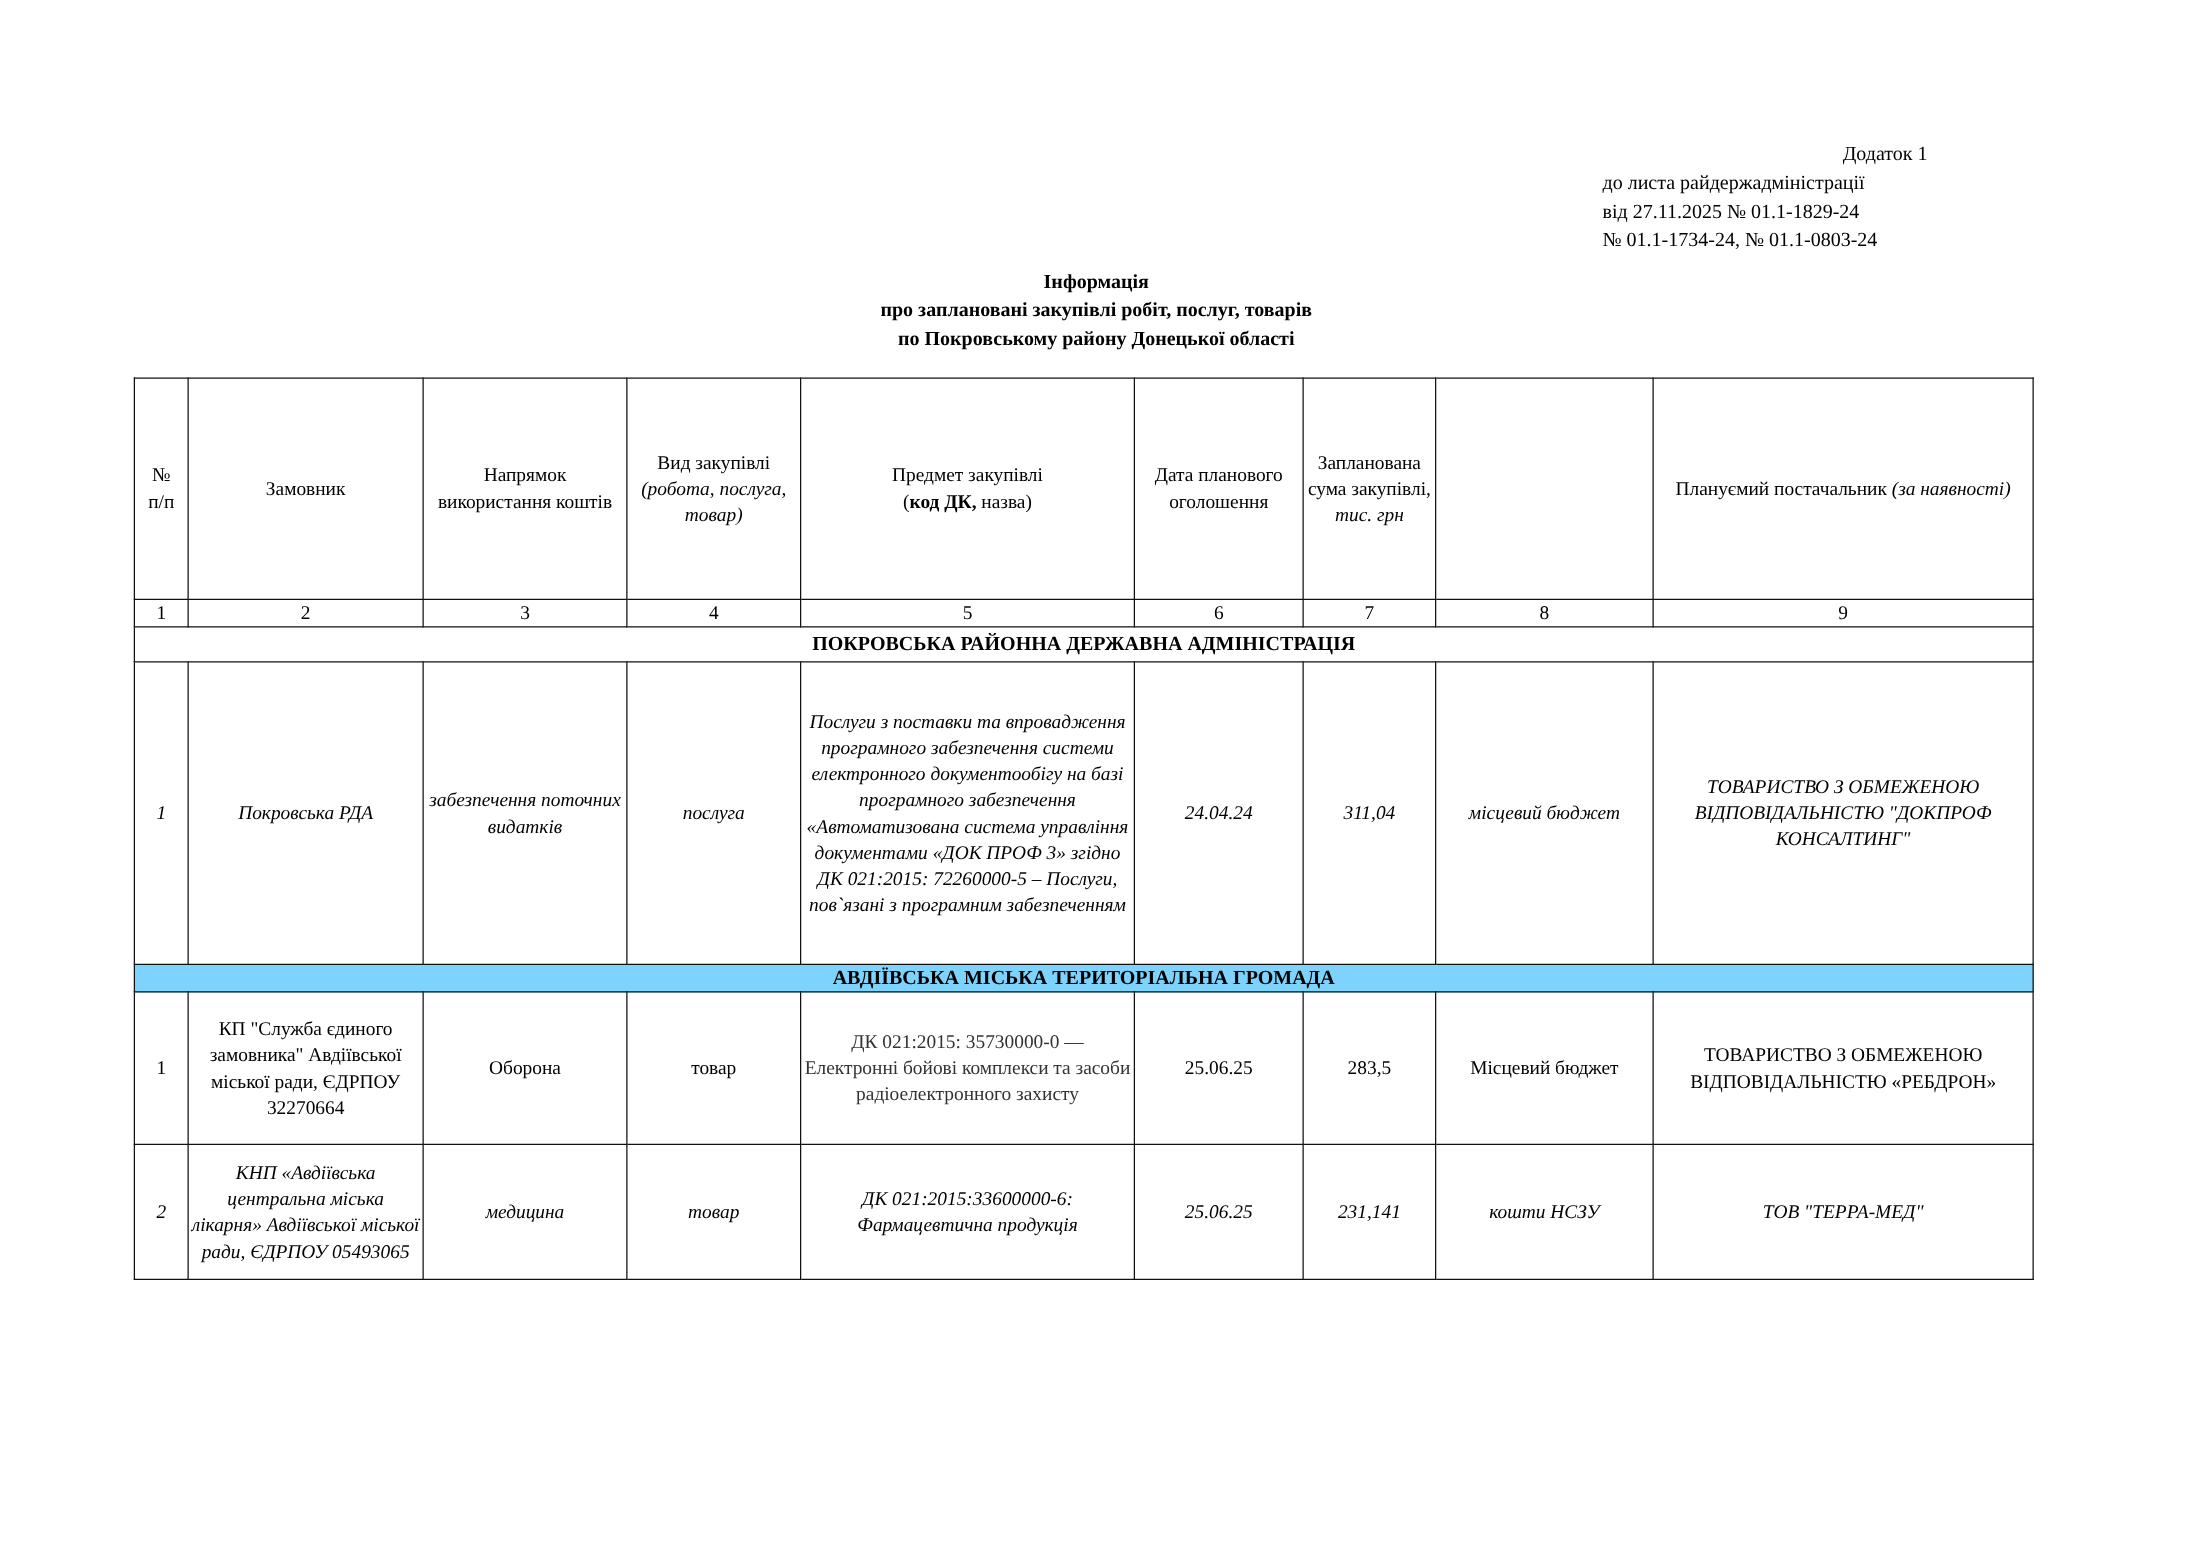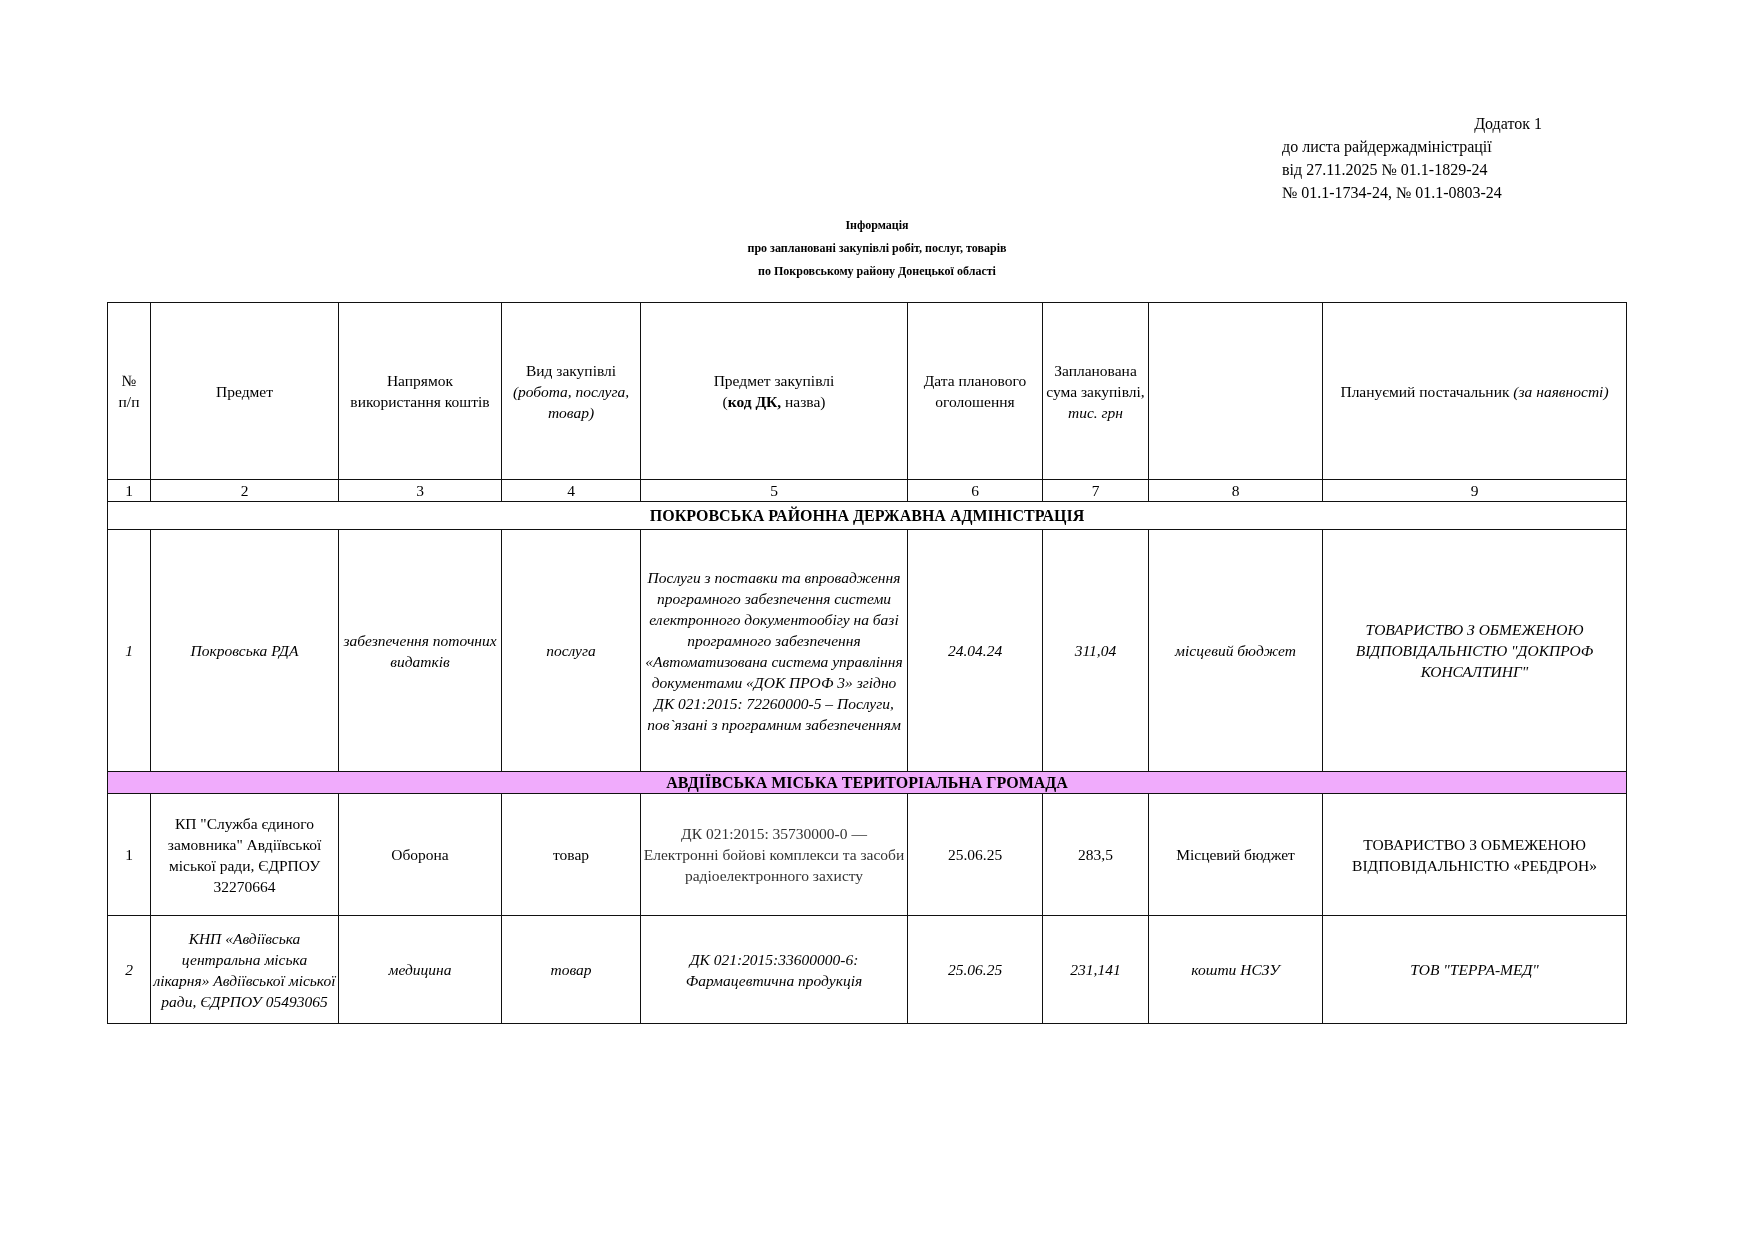--- a/index.html
+++ b/index.html
@@ -1,29 +1,29 @@
 <!DOCTYPE html>
 <html><head>
 <meta charset="utf-8">
 <style>
   html, body { margin: 0; padding: 0; background: #ffffff; }
   body { width: 1754px; height: 1240px; position: relative; overflow: hidden;
          font-family: "Liberation Serif", "DejaVu Serif", serif; color: #000; }
   .annex { position: absolute; left: 1282px; top: 112px; font-size: 16px; line-height: 23px; }
   .annex .c { text-align: right; width: 260px; }
   .title { position: absolute; left: 0; width: 1754px; top: 214px; text-align: center;
-           font-weight: bold; font-size: 12px; line-height: 23px; }
+           font-weight: bold; font-size: 16px; line-height: 23px; }
   table.main { position: absolute; left: 107px; top: 302px; border-collapse: collapse;
                table-layout: fixed; width: 1519px; font-size: 15.5px; }
   table.main td { border: 1.5px solid #111; text-align: center; vertical-align: middle;
                   padding: 0 2px; line-height: 21px; }
   tr.hdr td { height: 176px; }
   tr.nums td { height: 21px; line-height: 20px; }
   tr.sec td { height: 27px; font-weight: bold; font-size: 16px; }
-  tr.sec.gray td { background: #f0abfc; height: 21px; line-height: 20px; margin-top: 27px; }
+  tr.sec.gray td { background: #7dd3fc; height: 21px; line-height: 20px; margin-top: 27px; }
   tr.r1 td { height: 241px; font-style: italic; }
   tr.r2 td { height: 121px; }
   tr.r3 td { height: 107px; font-style: italic; }
   .it { font-style: italic; }
   .b { font-weight: bold; }
   .dim { color: #333; margin-top: 48px; }
 </style>
 </head>
 <body>
 
@@ -51,21 +51,21 @@
       <col style="width:106px">
       <col style="width:174px">
     <col style="width:304px">
   </colgroup>
   <tbody>
       <tr class="hdr">
     <td>
       <span>№</span><br>
       <span>п/п</span>
     </td>
-    <td>Предмет</td>
+    <td>Замовник</td>
     <td>Напрямок використання коштів</td>
     <td>
       <span>Вид закупівлі</span><br>
       <span class="it">(робота, послуга, товар)</span>
     </td>
     <td>
       <span>Предмет закупівлі</span><br>
       <span>(</span><span class="b">код ДК,</span><span> назва)</span>
     </td>
     <td>Дата планового оголошення</td>

